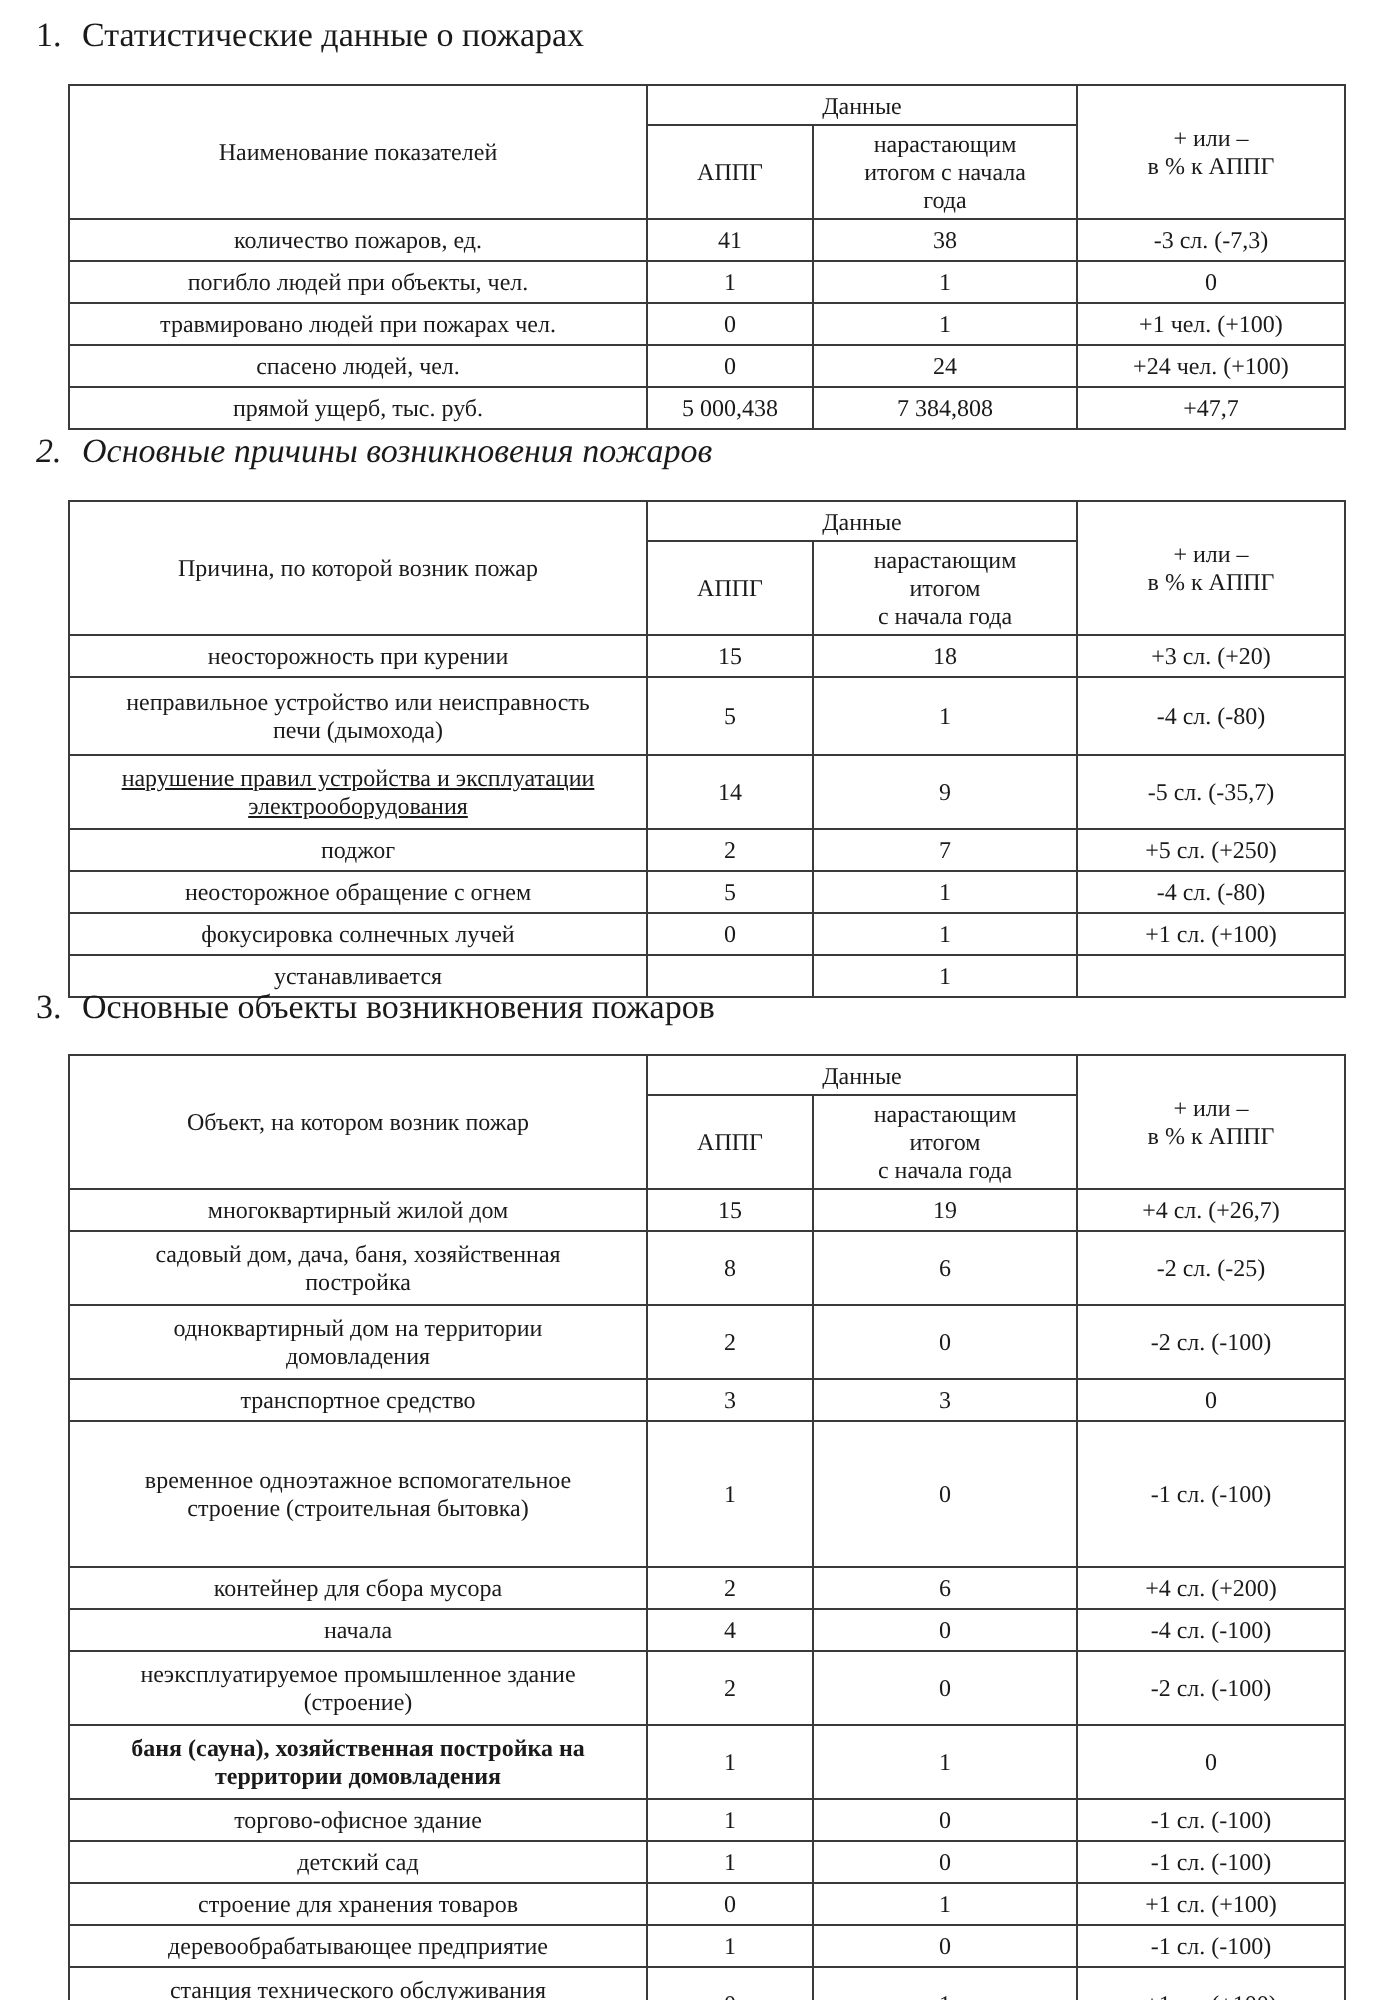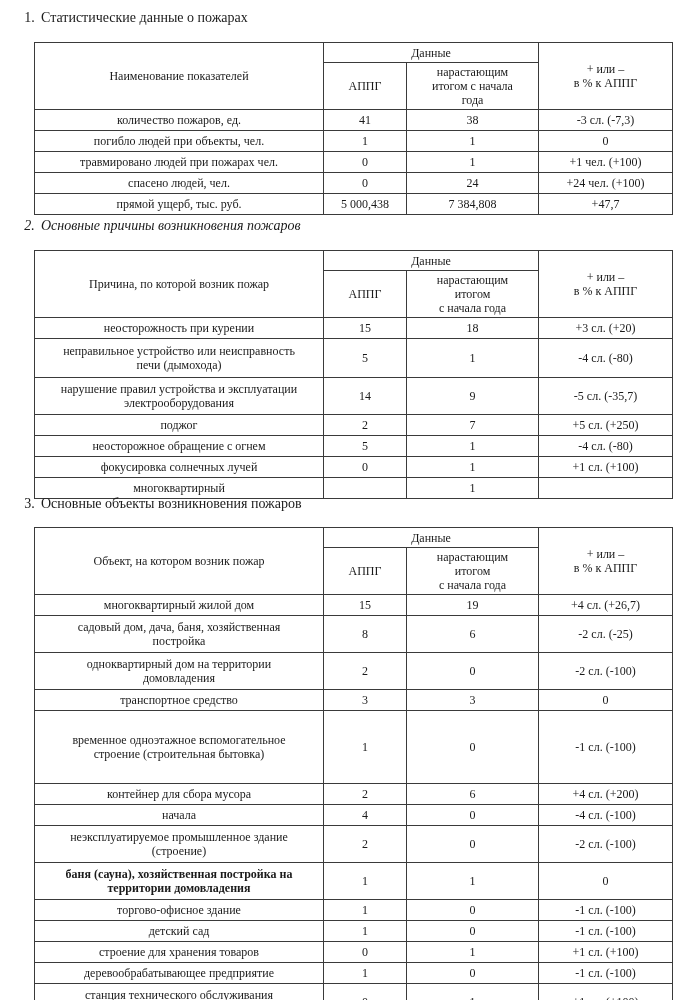--- a/index.html
+++ b/index.html
@@ -12,24 +12,23 @@
     height: 1000px;
     position: relative;
     font-family: "Liberation Serif", "DejaVu Serif", serif;
     color: #1a1a1a;
     font-size: 12px;
     overflow: hidden;
   }
   .section-title {
     position: absolute;
     left: 18px;
-    font-size: 14px;
+    font-size: 17px;
     line-height: 14px;
     white-space: nowrap;
-    text-align: center;
   }
   .section-title .num {
     display: inline-block;
     width: 23px;
   }
   table.data {
     position: absolute;
     left: 34px;
     width: 638px;
     border-collapse: collapse;
@@ -136,21 +135,21 @@
     <td>18</td>
     <td>+3 сл. (+20)</td>
   </tr>
   <tr class="r2">
     <td style="padding:1px 22px;">неправильное устройство или неисправность печи (дымохода)</td>
     <td class="b">5</td>
     <td>1</td>
     <td class="b">-4 сл. (-80)</td>
   </tr>
   <tr class="r2">
-    <td style="padding:0 24px;">нарушение правил устройства и эксплуатации электрооборудования</td>
+    <td style="padding:0 24px;text-decoration:underline;">нарушение правил устройства и эксплуатации электрооборудования</td>
     <td class="b">14</td>
     <td>9</td>
     <td class="b">-5 сл. (-35,7)</td>
   </tr>
   <tr class="r1">
     <td>поджог</td>
     <td>2</td>
     <td>7</td>
     <td>+5 сл. (+250)</td>
   </tr>
@@ -160,21 +159,21 @@
     <td>1</td>
     <td>-4 сл. (-80)</td>
   </tr>
   <tr class="r1">
     <td>фокусировка солнечных лучей</td>
     <td>0</td>
     <td>1</td>
     <td>+1 сл. (+100)</td>
   </tr>
   <tr class="r1">
-    <td>многоквартирный</td>
+    <td>устанавливается</td>
     <td></td>
     <td class="b">1</td>
     <td></td>
   </tr>
 </tbody>
   </table>
 
 <div class="section-title" style="top:497px;">
   <span class="num">3.</span><span>Основные объекты возникновения пожаров</span>
 </div>

